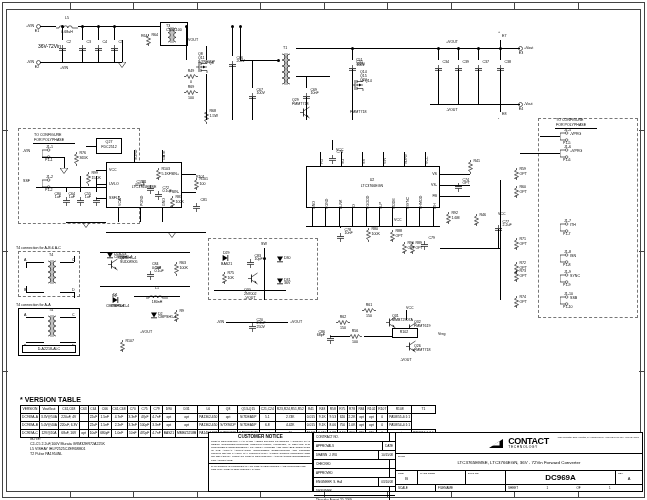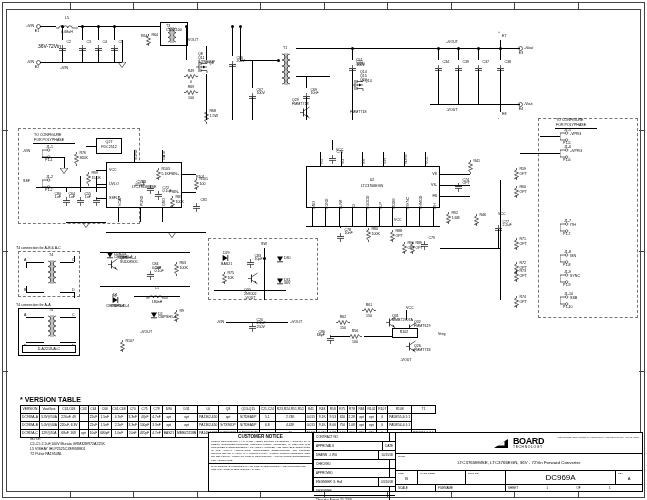--- a/index.html
+++ b/index.html
@@ -81,21 +81,21 @@
   .tb-meta{height:13px;border-bottom:1px solid #000;display:flex;font-size:3px;}
   .tb-meta > div{border-right:1px solid #000;box-sizing:border-box;padding:0 2px;}
   .tb-foot{flex:1;display:flex;font-size:3px;}
   .tb-foot > div{border-right:1px solid #000;box-sizing:border-box;padding:0 2px;
                  display:flex;align-items:center;}
   .tb-tag{font-size:2.5px;position:absolute;left:2px;top:1px;}
   .lt-logo{font-size:9px;font-weight:bold;letter-spacing:-0.4px;}
   .lt-sub{font-size:3.4px;letter-spacing:0.6px;}
   .lt-addr{position:absolute;right:3px;top:3px;font-size:2.2px;line-height:2.8px;
            text-align:left;color:#111;}
-  .dc{font-size:8px;font-weight:normal;text-align:right;}
+  .dc{font-size:8px;font-weight:bold;text-align:right;}
 </style>
 </head>
 <body>
 
 <div id="sheet">
 
   <div class="frame-outer"></div>
   <div class="frame-inner"></div>
   <div id="frame-ticks">
       <div class="tick tickv" style="left:70px"></div>
@@ -1302,21 +1302,21 @@
           <span>&nbsp;</span>
       </div>
     </div>
     <div class="tb-right">
       <div class="tb-logo">
         <svg width="16" height="11" viewBox="0 0 16 11">
           <polygon points="0,10 14,10 14,1" fill="#000"></polygon>
           <polygon points="3,7.6 10.5,7.6 10.5,3.3" fill="#fff"></polygon>
         </svg>
         <div style="margin-left:3px;line-height:1">
-          <div class="lt-logo">BOARD</div>
+          <div class="lt-logo">CONTACT</div>
           <div class="lt-sub">TECHNOLOGY</div>
         </div>
         <div class="lt-addr">1630 McCarthy Blvd.
 Milpitas, CA 95035
 Phone: (408)432-1900
 Fax: (408)434-0507</div>
       </div>
       <div class="tb-title">
         <span class="tb-tag">TITLE</span>
         <span>LTC3765EMSE, LTC3766EGN, 36V - 72Vin  Forward Converter</span>

